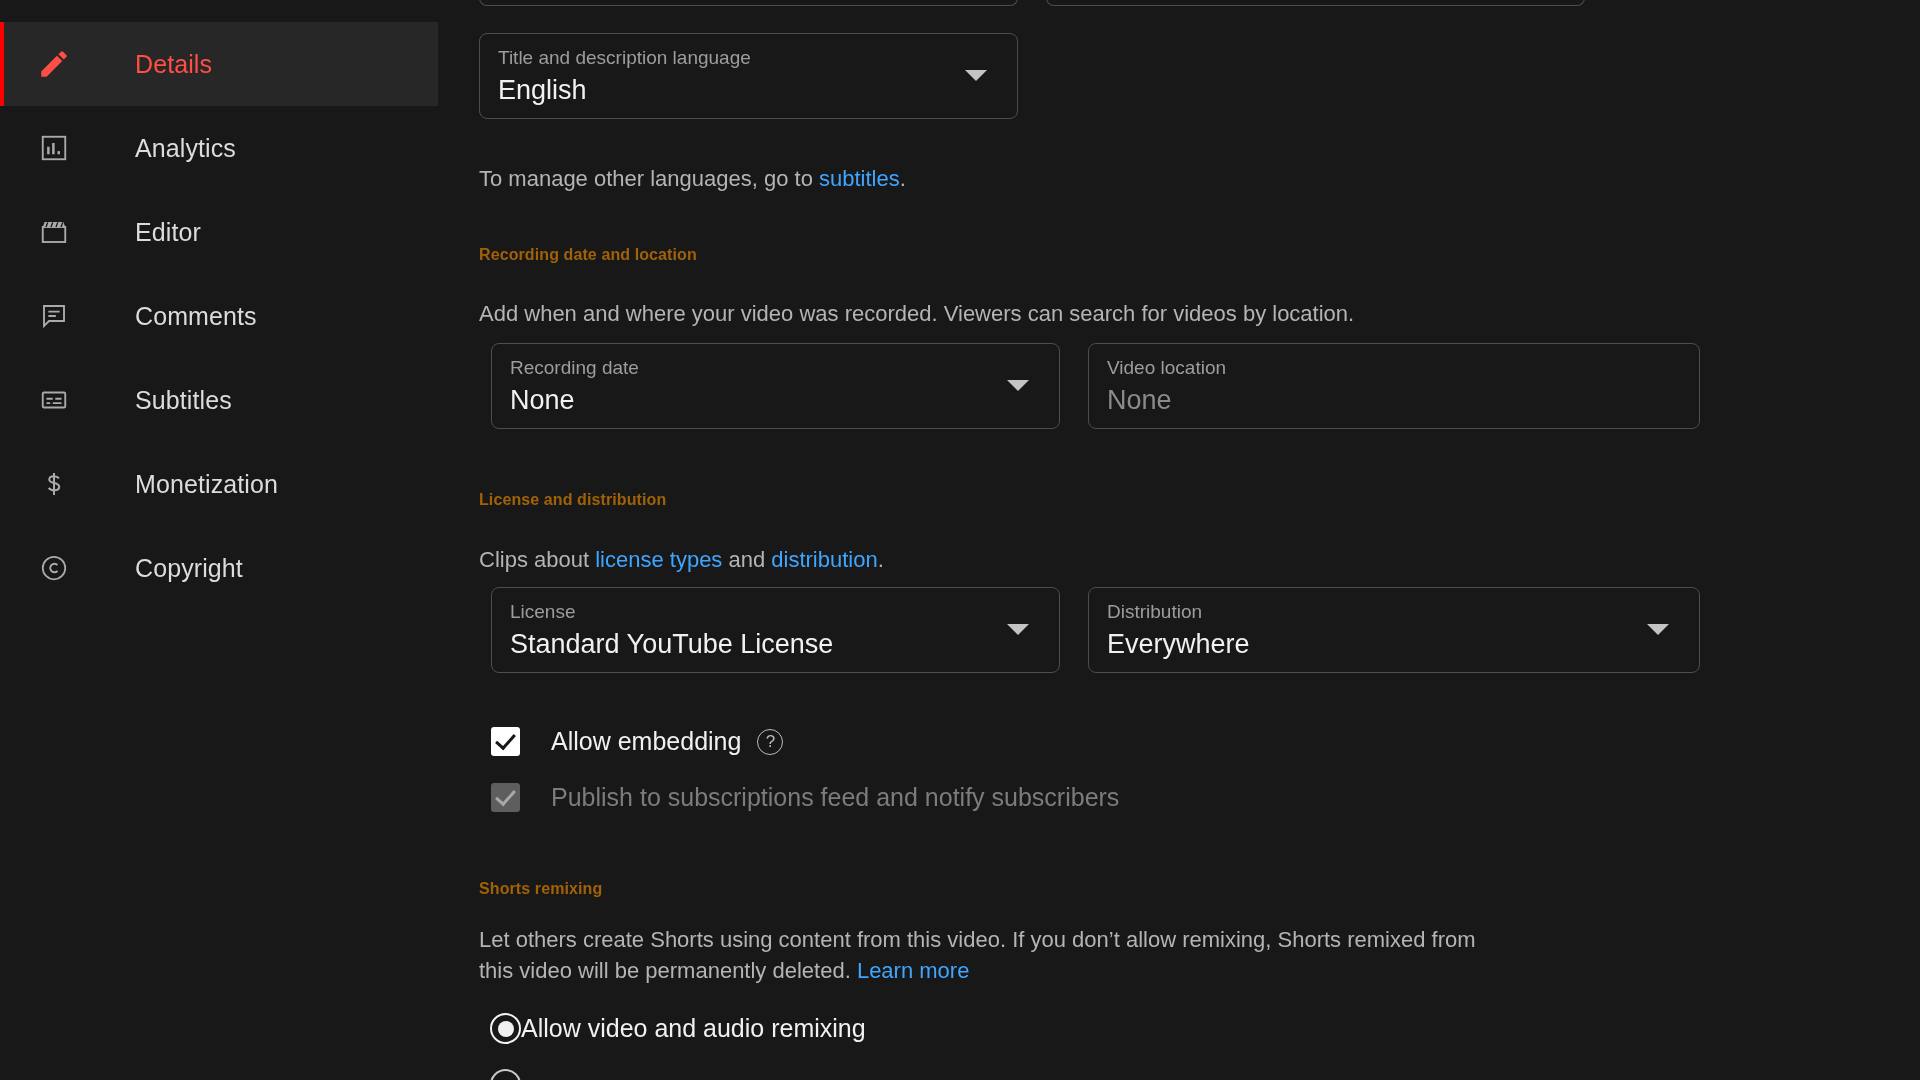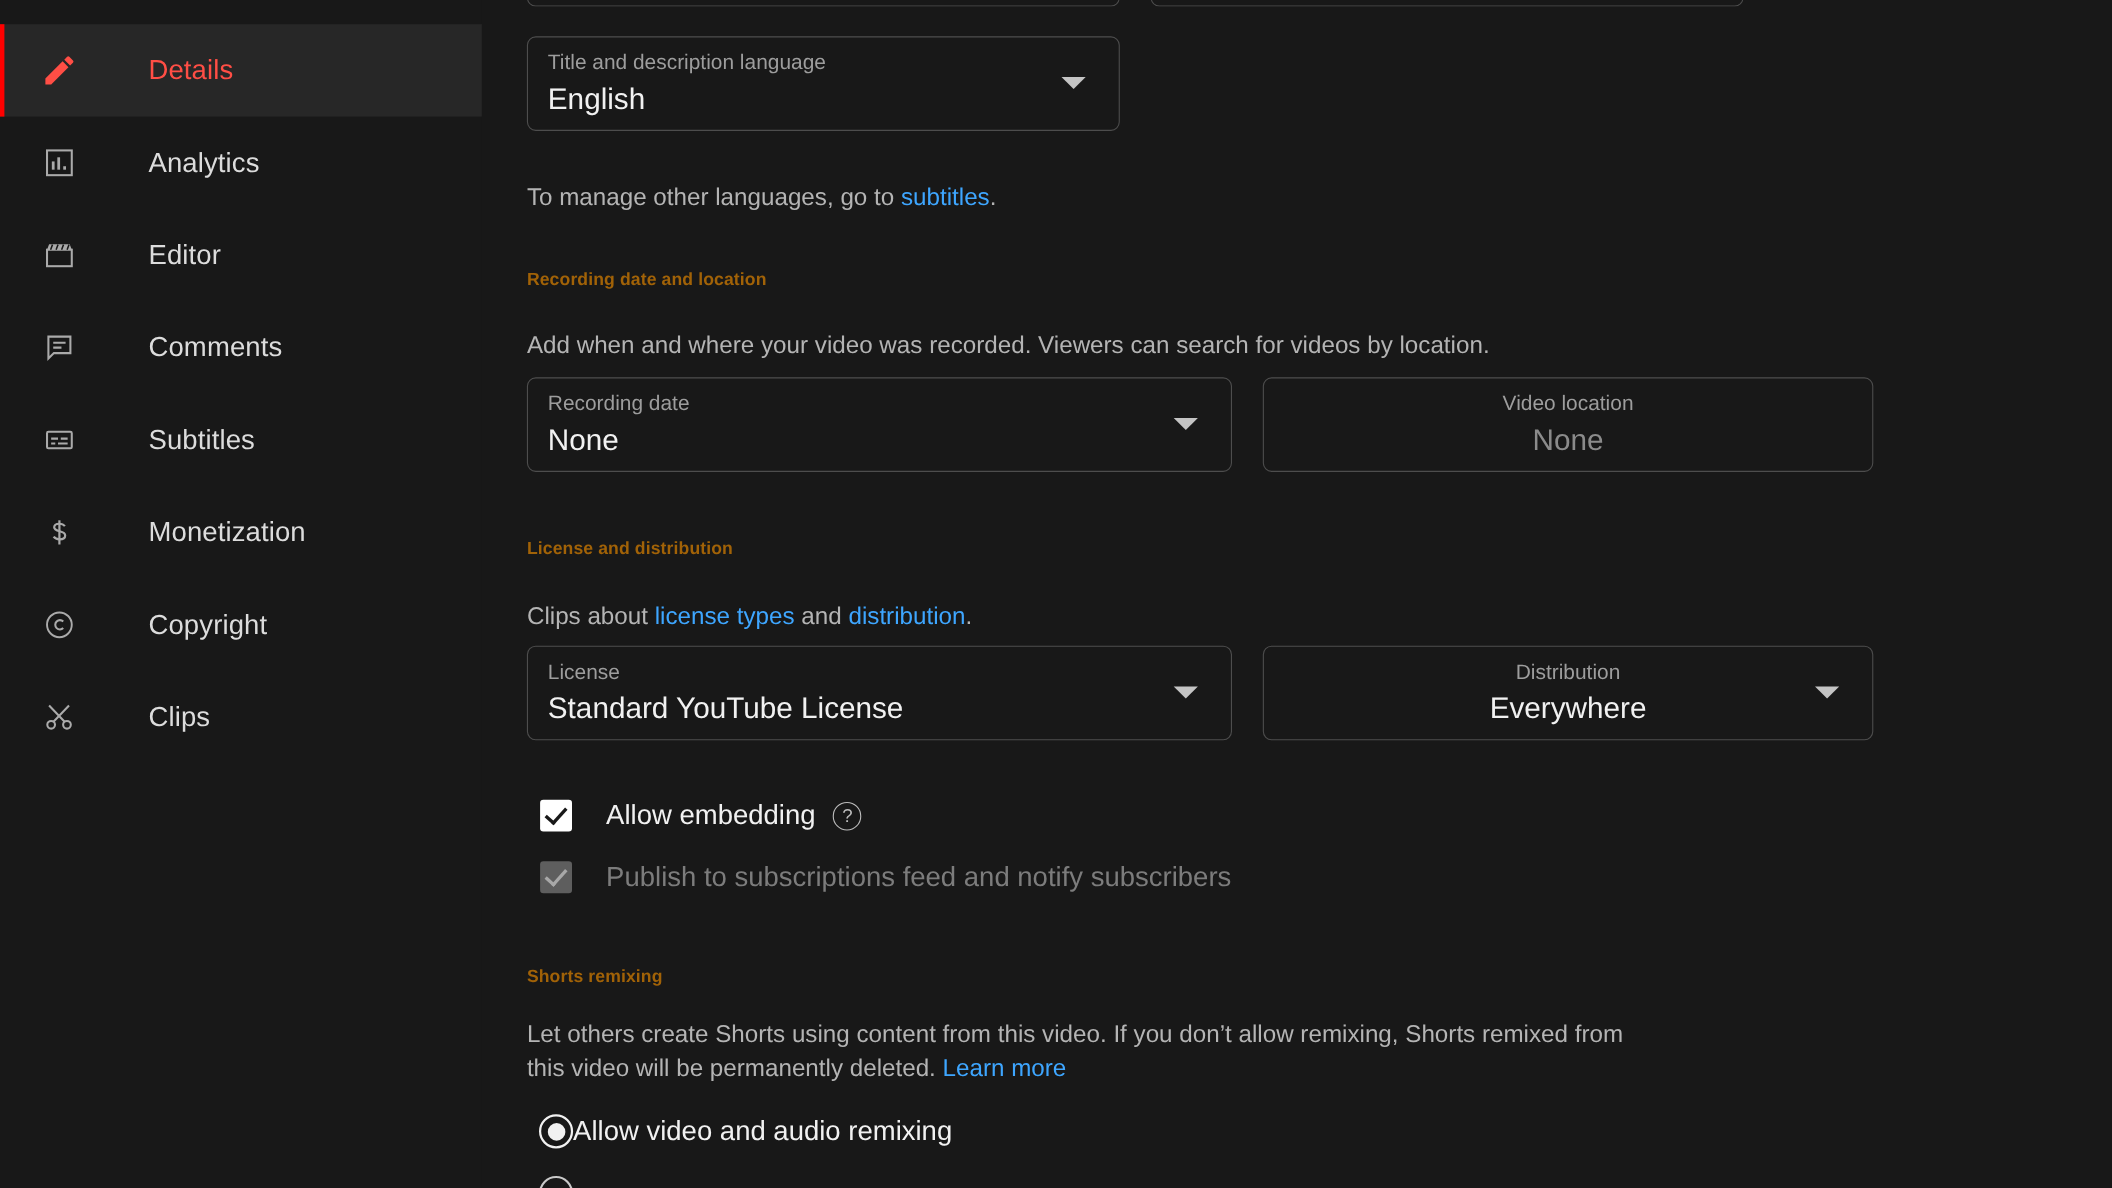--- a/index.html
+++ b/index.html
@@ -100,22 +100,22 @@
   .caret {
     position: absolute;
     right: 30px; top: 36px;
     width: 0; height: 0;
     border-left: 11px solid transparent;
     border-right: 11px solid transparent;
     border-top: 11px solid #c4c4c4;
   }
 
   .row { display: flex; gap: 28px; }
-  .col-left { width: 641px; }
-  .col-right { width: 555px; text-align: center; }
+  .col-left { width: 569px; margin-left: 12px; }
+  .col-right { width: 612px; }
 
   .section-title {
     font-size: 16px;
     font-weight: bold;
     color: #a16207;
     letter-spacing: .1px;
   }
   .section-desc {
     font-size: 22px;
     color: #b4b4b4;
@@ -263,30 +263,20 @@
     <div class="nav-item">
       <span class="nav-icon">
         <svg width="30" height="30" viewBox="0 0 24 24" fill="none" stroke="currentColor" stroke-width="1.4">
             <circle cx="12" cy="12" r="9"></circle>
             <path d="M14.8 9.6a3.4 3.4 0 1 0 0 4.8" stroke-width="1.5"></path>
           </svg>
       </span>
       <span class="nav-label">Copyright</span>
     </div>
 
-    <div class="nav-item">
-      <span class="nav-icon">
-        <svg width="30" height="30" viewBox="0 0 24 24" fill="none" stroke="currentColor" stroke-width="1.5">
-            <circle cx="6" cy="17.5" r="2.8"></circle>
-            <circle cx="17.5" cy="17.5" r="2.8"></circle>
-            <path d="M7.7 15.3L19 3.5M15.8 15.3L4.5 3.5"></path>
-          </svg>
-      </span>
-      <span class="nav-label">Clips</span>
-    </div>
   </div>
 
   <div class="main">
 
     <div class="cut-row">
       <div class="cut-box"></div>
       <div class="cut-box wide"></div>
     </div>
 
     <div style="position:absolute; left:41px; top:33px; width:539px;">

